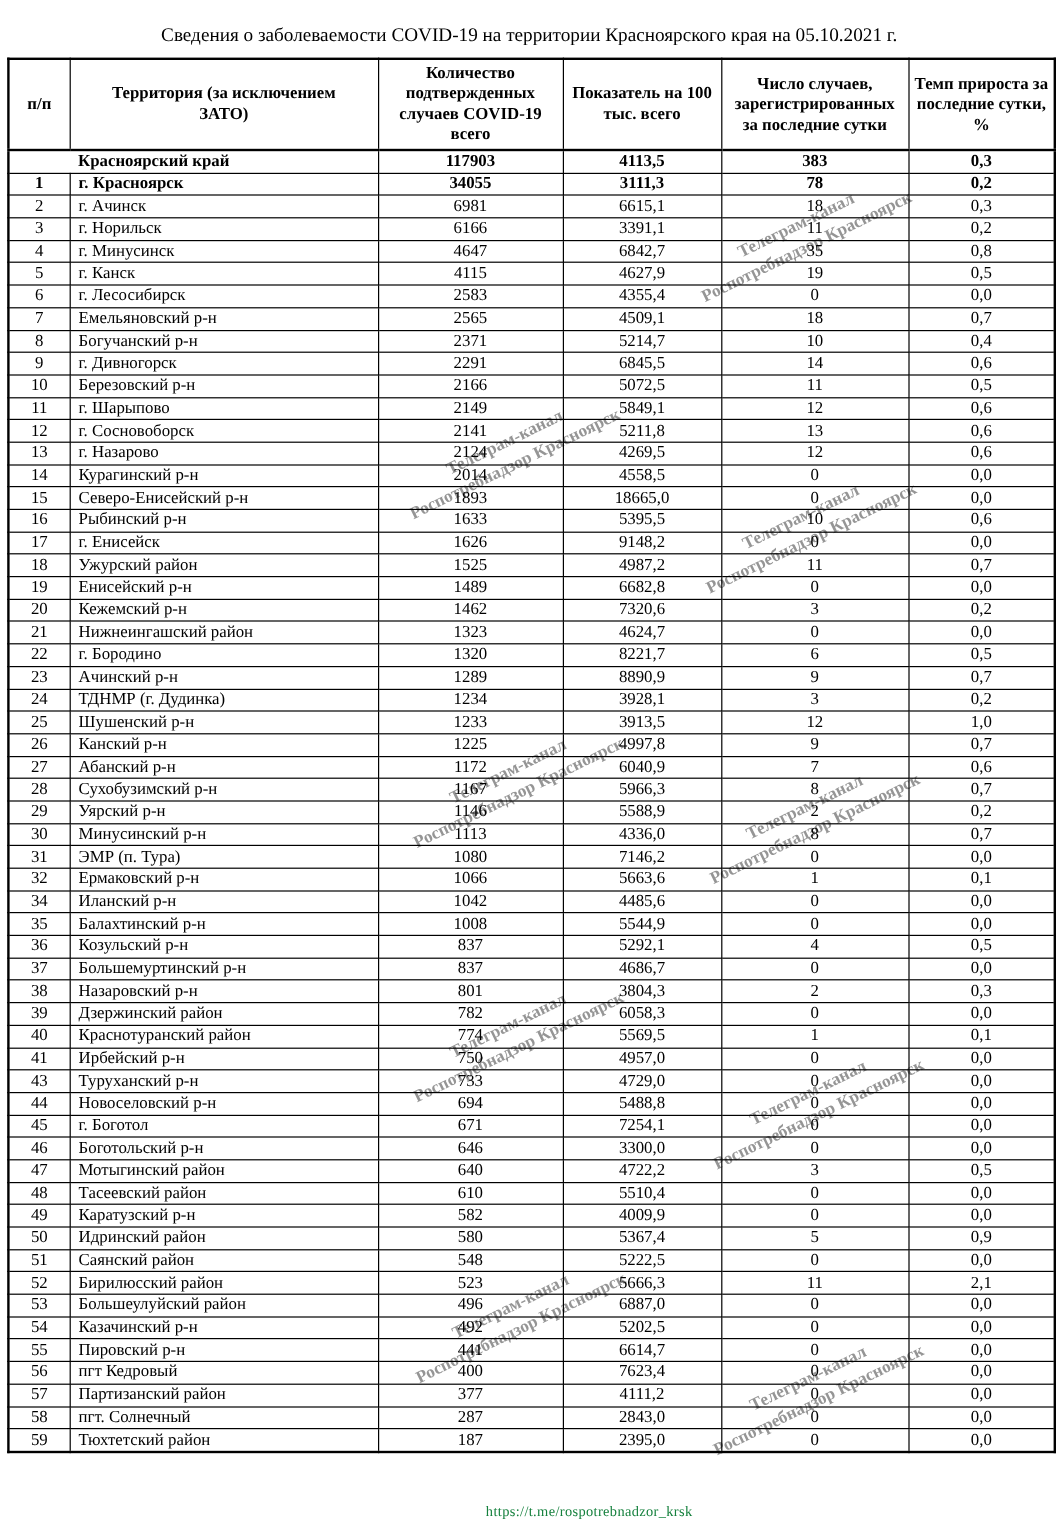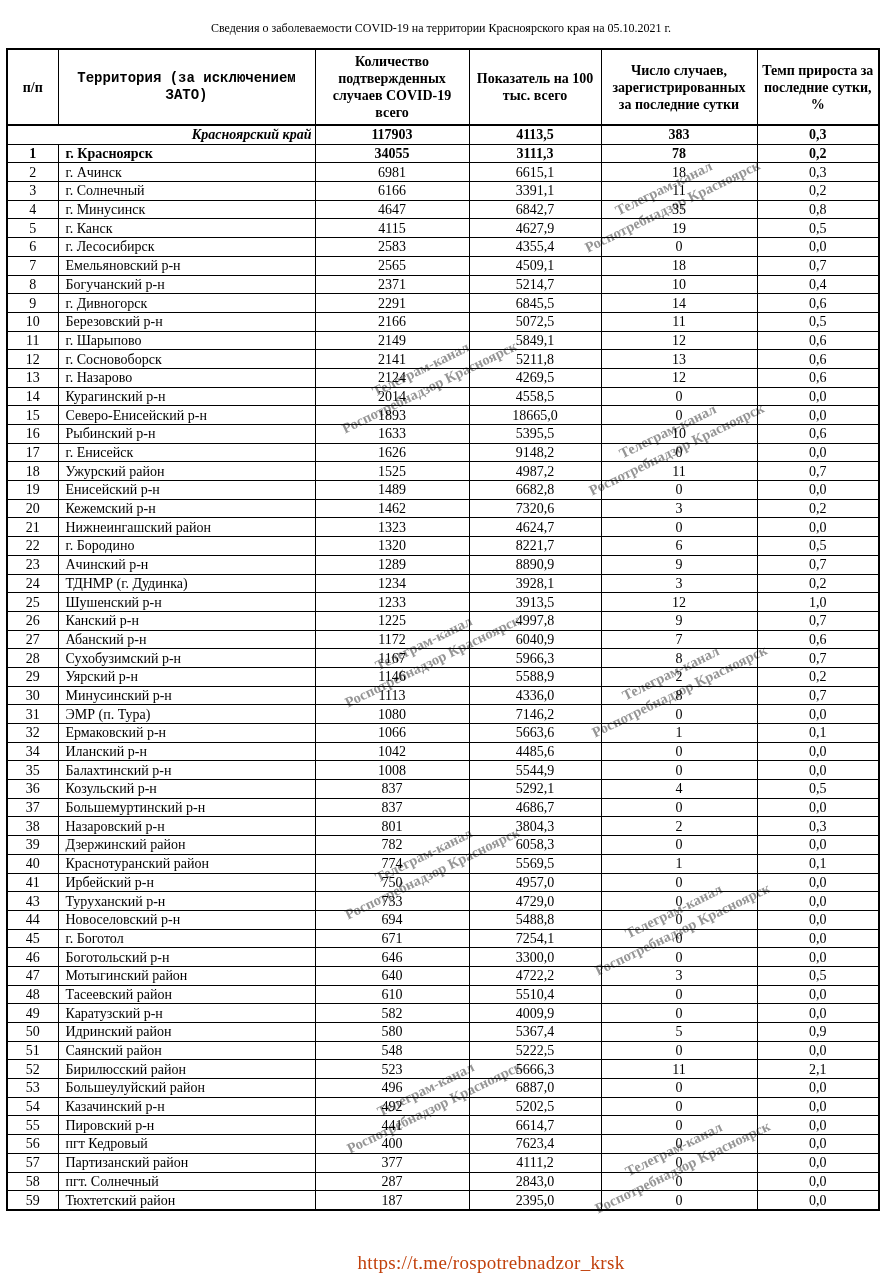--- a/index.html
+++ b/index.html
@@ -1,34 +1,34 @@
 <!DOCTYPE html>
 <html><head>
 <meta charset="utf-8">
 <style>
   html,body{margin:0;padding:0;background:#fff;}
   body{width:882px;height:1280px;font-family:"Liberation Serif",serif;color:#000;}
   .page{position:relative;width:882px;height:1280px;overflow:hidden;background:#fff;}
-  .title{position:absolute;top:21px;left:0;width:100%;text-align:center;font-size:12px;z-index:2;}
+  .title{position:absolute;top:21px;left:0;width:100%;text-align:center;font-size:16px;z-index:2;}
   table.covid{position:absolute;top:48px;left:6px;width:872px;border-collapse:collapse;
     table-layout:fixed;border:2px solid #000;z-index:1;background:transparent;}
   th,td{border:1px solid #000;text-align:center;vertical-align:middle;font-size:14px;overflow:hidden;}
   thead th{font-weight:bold;height:70px;line-height:17px;padding:2px 3px;
     border-bottom:2px solid #000;overflow-wrap:break-word;}
-  thead th.th-territory{padding:2px 16px;font-family:Liberation Mono, monospace;}
+  thead th.th-territory{padding:2px 16px;}
   tbody td{height:17.7px;line-height:15px;white-space:nowrap;padding:0 3px;}
   td.terr{text-align:left;padding-left:7px;}
-  td.merged{text-align:right;padding-left:57px;font-style:italic;}
+  td.merged{text-align:left;padding-left:57px;}
   tr.bold td{font-weight:bold;}
   .wm-layer{position:absolute;inset:0;z-index:0;pointer-events:none;}
   .wm{position:absolute;transform:translate(-50%,-50%) rotate(-26deg);
     color:rgba(122,122,122,0.8);font-weight:bold;font-size:14.5px;line-height:20px;
     text-align:center;white-space:nowrap;}
   .footer{position:absolute;top:1252px;left:0;width:100%;text-align:center;text-indent:100px;
-    font-size:19px;color:#c2410c;z-index:2;letter-spacing:0.3px;cursor:pointer;}
+    font-size:12px;color:#15803d;z-index:2;letter-spacing:0.3px;cursor:pointer;}
 </style>
 </head>
 <body>
 
 <div class="page">
 
   <div class="title">Сведения о заболеваемости COVID-19 на территории Красноярского края на 05.10.2021 г.</div>
 
   <div class="wm-layer">
       <div class="wm" style="left: 668px; top: 197px;">
@@ -107,21 +107,21 @@
         <tr>
           <td>2</td>
           <td class="terr">г. Ачинск</td>
           <td>6981</td>
           <td>6615,1</td>
           <td>18</td>
           <td>0,3</td>
         </tr>
         <tr>
           <td>3</td>
-          <td class="terr">г. Солнечный</td>
+          <td class="terr">г. Норильск</td>
           <td>6166</td>
           <td>3391,1</td>
           <td>11</td>
           <td>0,2</td>
         </tr>
         <tr>
           <td>4</td>
           <td class="terr">г. Минусинск</td>
           <td>4647</td>
           <td>6842,7</td>

